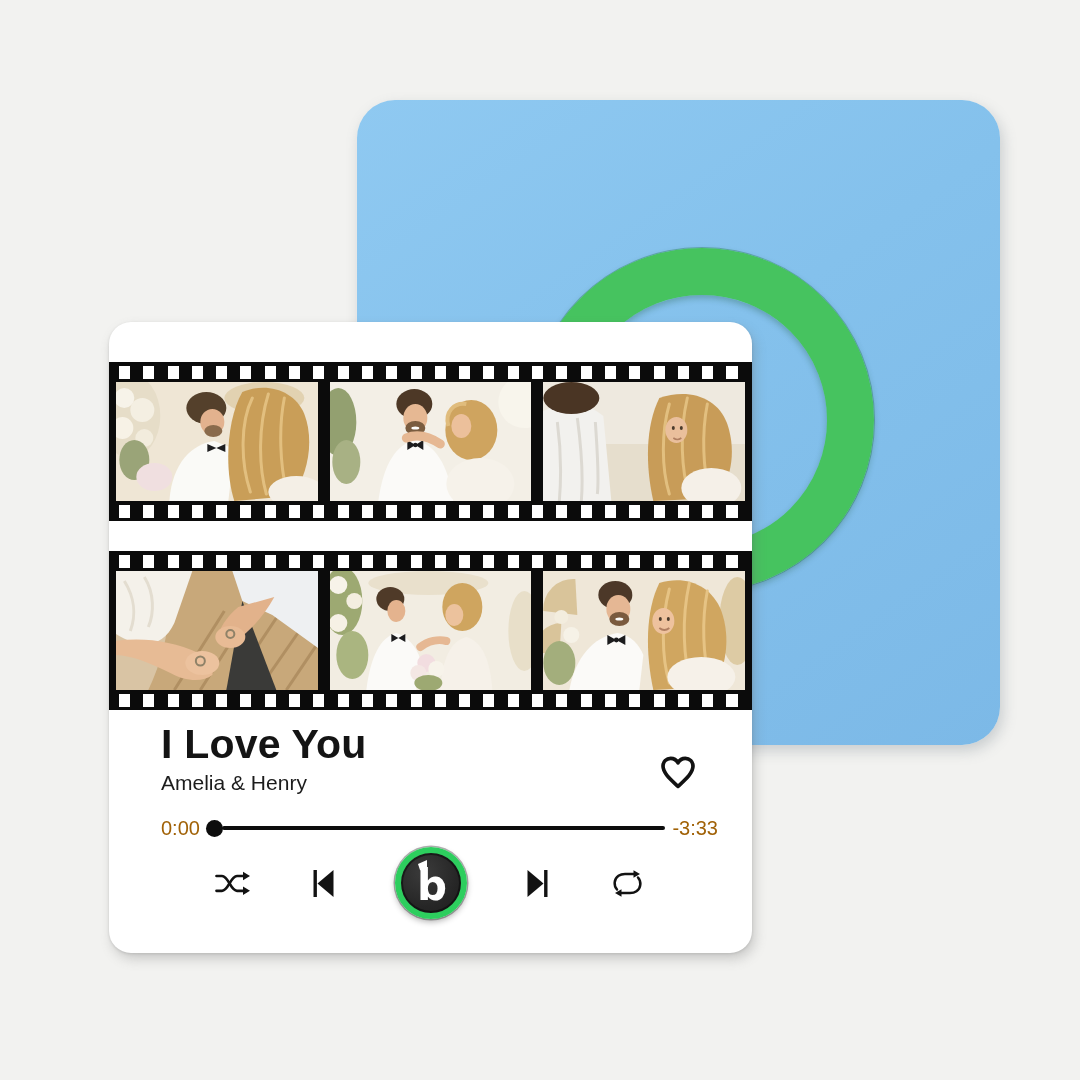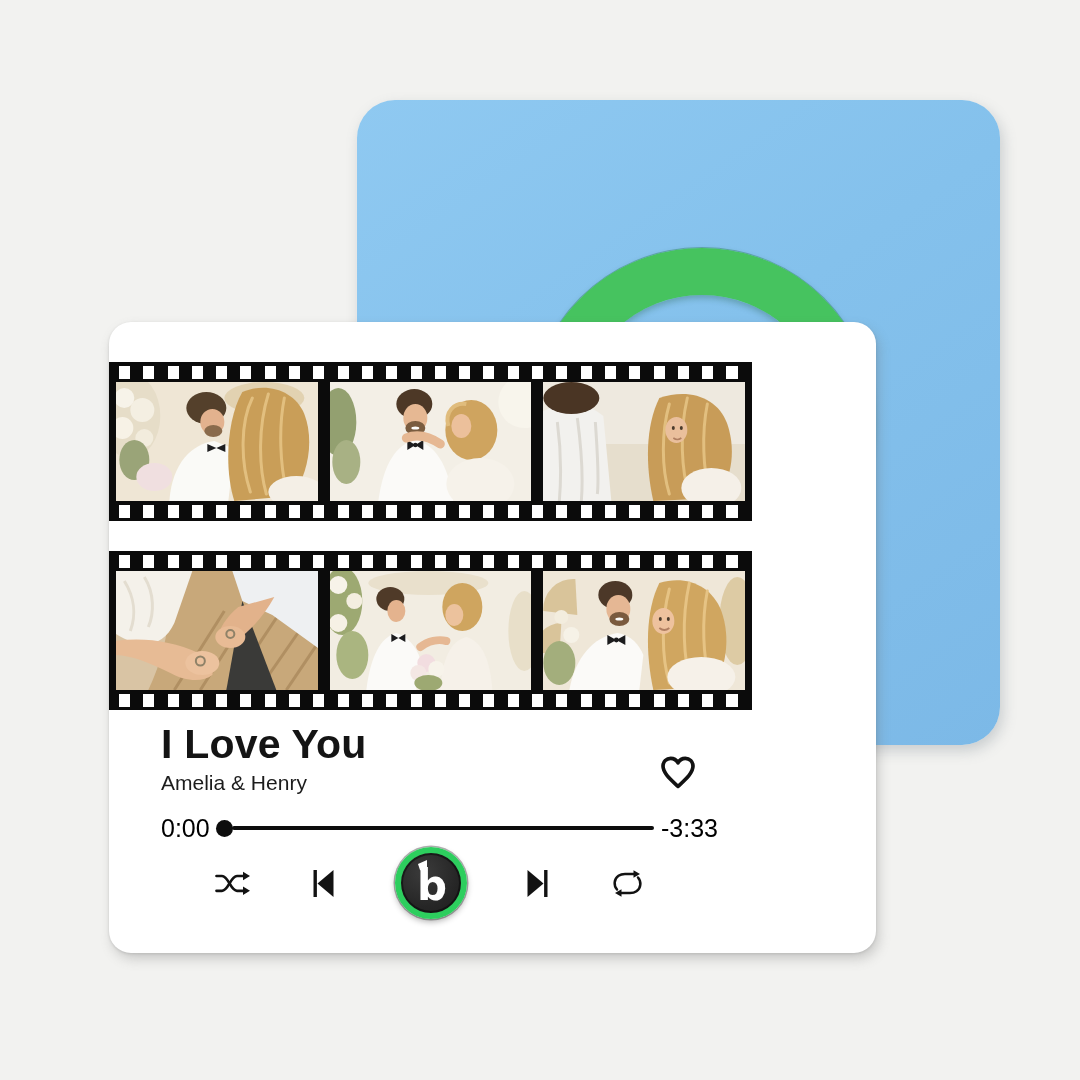--- a/index.html
+++ b/index.html
@@ -21,21 +21,21 @@
   .ring{
     position:absolute;left:173px;top:148px;width:344px;height:344px;
     box-sizing:border-box;border-radius:50%;
     border:47px solid #46c35f;
     box-shadow:0 0 0 1px rgba(26,110,52,.35), 0 3px 6px rgba(20,80,40,.28),
                inset 0 3px 6px rgba(10,70,30,.28);
   }
 
   
   .player-card{
-    position:absolute;left:109px;top:322px;width:767px;height:631px;
+    position:absolute;left:109px;top:322px;width:643px;height:631px;
     border-radius:22px;background:#ffffff;
     box-shadow:3px 6px 12px rgba(110,110,110,.30), 0 1px 3px rgba(0,0,0,.12);
     overflow:hidden;
   }
 
   
   .film-strip{position:absolute;left:0;width:643px;height:159px;background:#0b0b0b;}
   .strip-1{top:40px;}
   .strip-2{top:229px;}
   .sprocket-band{height:20px;position:relative;}
@@ -59,21 +59,21 @@
   .like-button{
     position:absolute;left:549px;top:431px;width:40px;height:38px;
     background:none;border:none;padding:0;cursor:pointer;
   }
 
   
   .progress-row{
     position:absolute;left:52px;top:491px;width:557px;height:30px;
     display:flex;align-items:center;
   }
-  .time{font-size:25px;color:#000000;white-space:nowrap;text-align:center;}
+  .time{font-size:20px;color:#a16207;white-space:nowrap;text-align:center;}
   .progress-dot{
     width:17px;height:17px;border-radius:50%;background:#0d0d0d;
     margin-left:6px;flex:0 0 auto;
   }
   .progress-line{flex:1 1 auto;height:4.5px;background:#0d0d0d;margin:0 7px 0 -1px;border-radius:2px;}
 
   
   .controls-row{
     position:absolute;left:0;top:522px;width:643px;height:78px;
     display:flex;align-items:center;justify-content:center;gap:52px;

